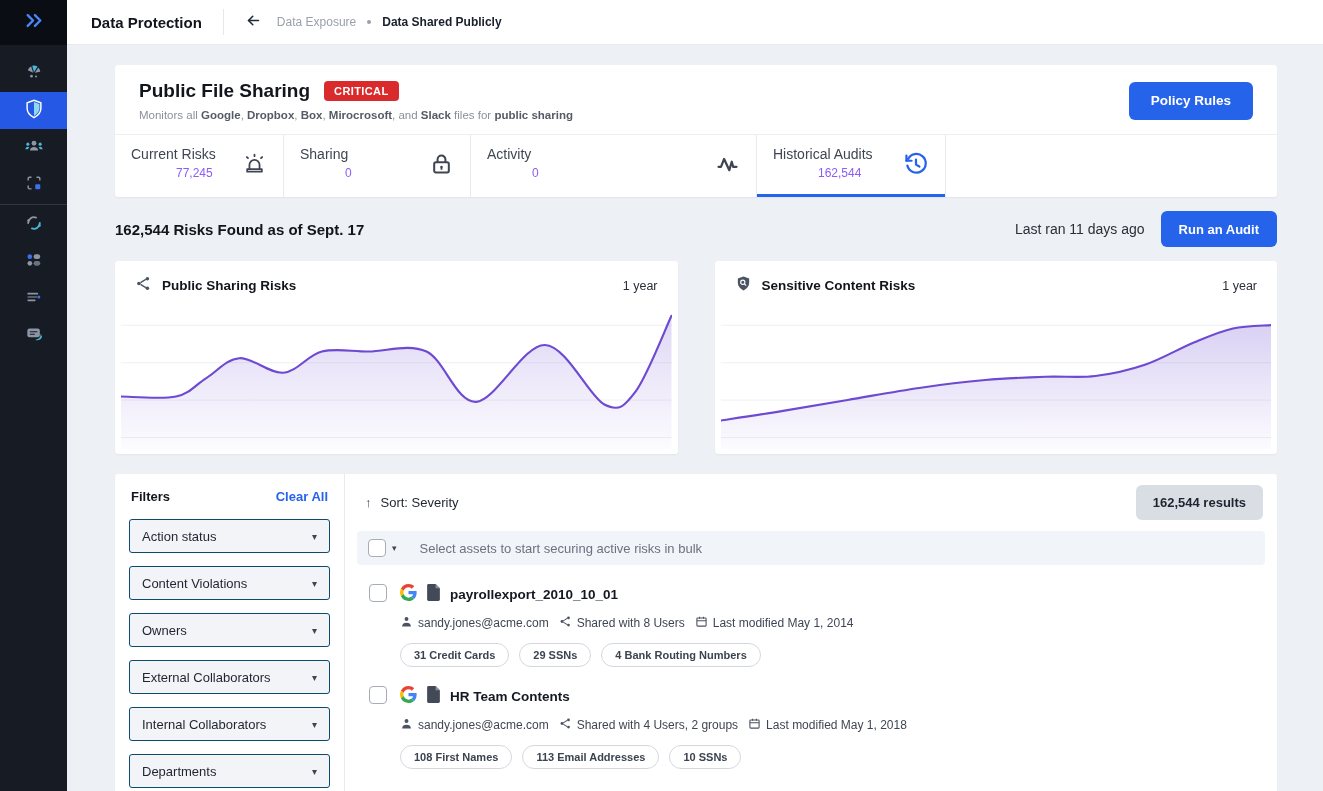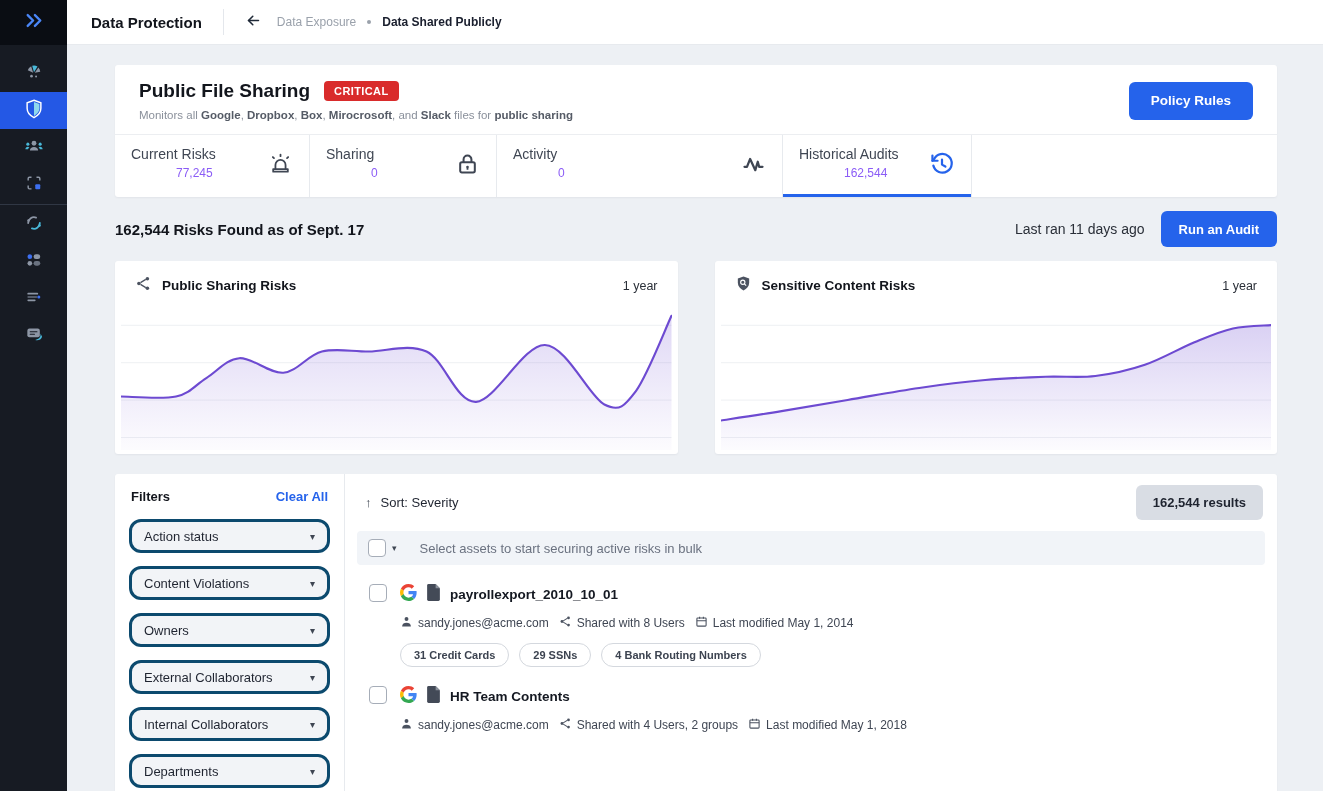--- a/index.html
+++ b/index.html
@@ -34,21 +34,21 @@
   .hc-title-line { display:flex; align-items:center; gap:14px; }
   .hc-title { font-size:19px; font-weight:bold; color:#12151c; }
   .sev-badge { background:#d92b2b; color:#fff; font-size:11px; font-weight:bold; letter-spacing:.4px; border-radius:4px; padding:4px 10px; }
   .hc-sub { margin-top:7px; font-size:11.5px; color:#8a909b; white-space:pre-wrap; }
   .hc-sub .b { font-weight:bold; color:#555b66; }
   .btn-blue { background:#2563eb; color:#fff; border:none; border-radius:6px; font-family:inherit; font-size:13.5px; font-weight:bold; height:38px; padding:0 22px; cursor:pointer; }
 
   
   .tab-strip { display:flex; height:63px; background:#fff; border-top:1px solid #eceef1; border-radius:0 0 3px 3px; box-shadow:0 1px 2px rgba(16,24,40,.05); }
   .tab { position:relative; padding:11px 16px; border-right:1px solid #e7eaee; cursor:pointer; }
-  .tab-1 { width:195px; } .tab-2 { width:187px; } .tab-3 { width:286px; } .tab-4 { width:189px; }
+  .tab-1 { width:169px; } .tab-2 { width:187px; } .tab-3 { width:286px; } .tab-4 { width:189px; }
   .tab-filler { flex:1; }
   .tab .label { font-size:14px; color:#3f4653; }
   .tab .count { font-size:12px; font-weight:normal; color:#8b5cf6; margin-top:4px;margin-left:45px; }
   .tab .ticon { position:absolute; right:15px; top:50%; transform:translateY(-50%); }
   .tab.active::after { content:""; position:absolute; left:0; right:0; bottom:0; height:3px; background:#2563eb; }
 
   
   .audit-bar { display:flex; align-items:center; margin:14px 0; height:36px; }
   .audit-heading { flex:1; font-size:15px; font-weight:bold; color:#12151c; }
   .last-ran { font-size:14px; color:#2a2f38; margin-right:16px; }
@@ -61,21 +61,21 @@
   .chart-title { font-size:13.5px; font-weight:bold; color:#12151c; margin-left:10px;text-align:right; }
   .chart-range { margin-left:auto; font-size:12.5px; color:#2a2f38; }
   svg.chart { display:block; width:100%; height:142px; margin-top:12px; }
 
   
   .panel { margin-top:20px; display:flex; min-height:330px; border-radius:3px 3px 0 0; }
   .filters-col { width:230px; flex-shrink:0; border-right:1px solid #e7eaee; padding:15px 14px; }
   .filters-head { display:flex; align-items:center; justify-content:space-between; margin:0 2px 15px; }
   .filters-title { font-size:13px; font-weight:bold; color:#12151c; }
   .clear-all { font-size:13px; font-weight:bold; color:#2563eb; cursor:pointer;text-align:center; }
-  .filter-item { height:34px; background:#f2f4f7; border:3px solid #0c4a6e; border-radius:12px; display:flex; align-items:center; padding:0 12px; margin-bottom:13px; font-size:13px; color:#1f2430; cursor:pointer; }
+  .filter-item { height:34px; background:#f2f4f7; border:1px solid #0c4a6e; border-radius:3px; display:flex; align-items:center; padding:0 12px; margin-bottom:13px; font-size:13px; color:#1f2430; cursor:pointer; }
   .filter-caret { margin-left:auto; font-size:10px; color:#3f4653; }
 
   .results-col { flex:1; min-width:0; }
   .sort-row { height:57px; display:flex; align-items:center; padding:0 14px 0 20px; }
   .sort-label { display:flex; align-items:center; gap:9px; font-size:13px; color:#1f2430; cursor:pointer; }
   .sort-arrow { font-size:13px; color:#3f4653; }
   .count-badge { margin-left:auto; background:#d9dde4; border-radius:6px; padding:10px 17px; font-size:13px; font-weight:bold; color:#1f2430; }
   .bulk-bar { margin:0 12px; background:#f1f4f8; border-radius:4px; display:flex; align-items:center; padding:8px 11px; }
   .checkbox { width:18px; height:18px; background:#fff; border:1.5px solid #a6adb8; border-radius:4px; flex-shrink:0; cursor:pointer; }
   .bulk-caret { font-size:9px; color:#3f4653; margin-left:6px; cursor:pointer; }
@@ -482,20 +482,25 @@
                 <span class="meta-item">
                   <span>
                     <svg width="13" height="13" viewBox="0 0 24 24" fill="none" stroke="#4b5260" stroke-width="2">
                         <rect x="3.5" y="5.5" width="17" height="15" rx="1.5"></rect>
                         <path d="M3.5 10.5h17M8.5 3v4M15.5 3v4"></path>
                       </svg>
                   </span>
                   <span>Last modified May 1, 2018</span>
                 </span>
               </div>
+              <div class="pill-line">
+                <span class="pill">108 First Names</span>
+                <span class="pill">113 Email Addresses</span>
+                <span class="pill">10 SSNs</span>
+              </div>
             </div>
           </div>
 
         </div>
       </div>
 
     </div>
   </div>
 </div>
 

